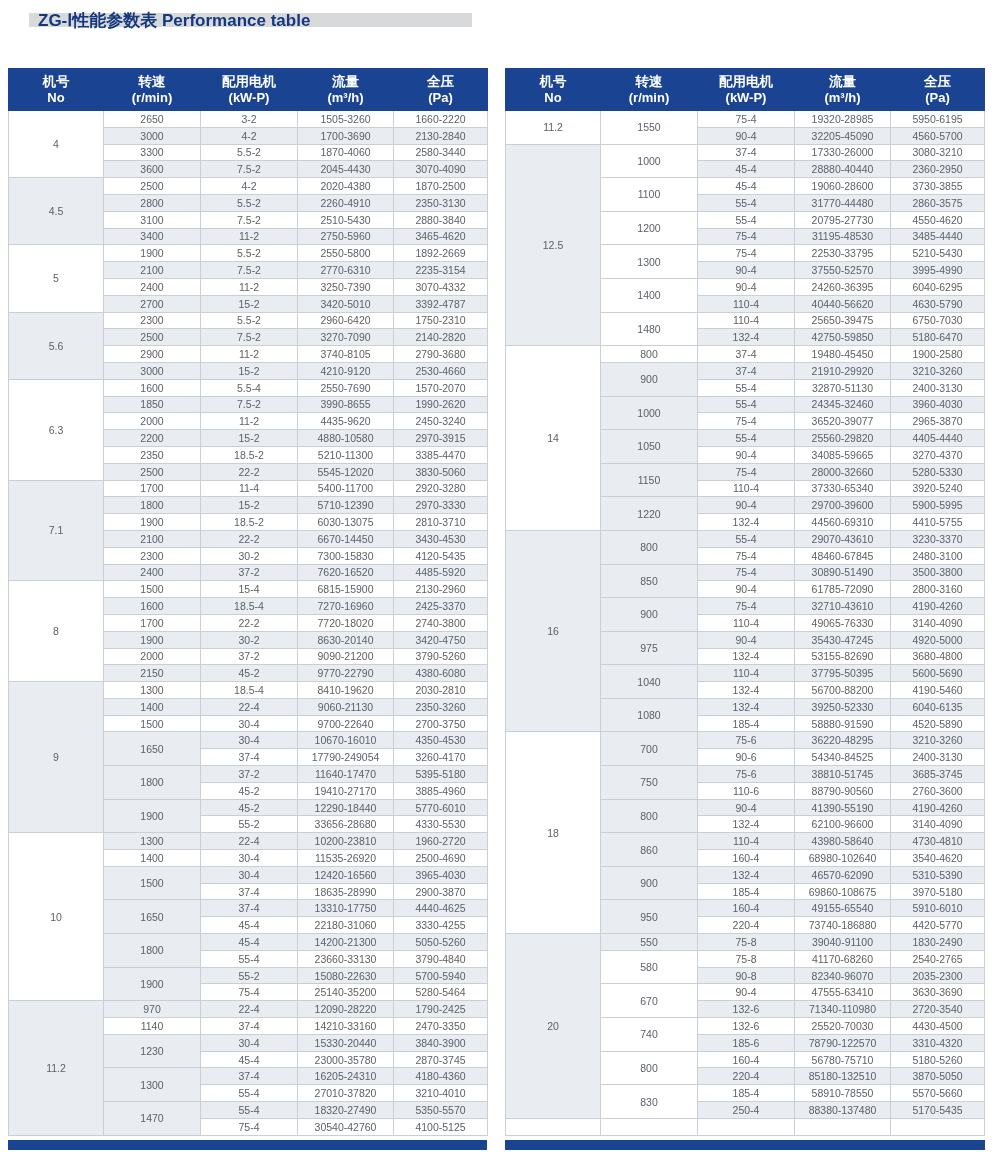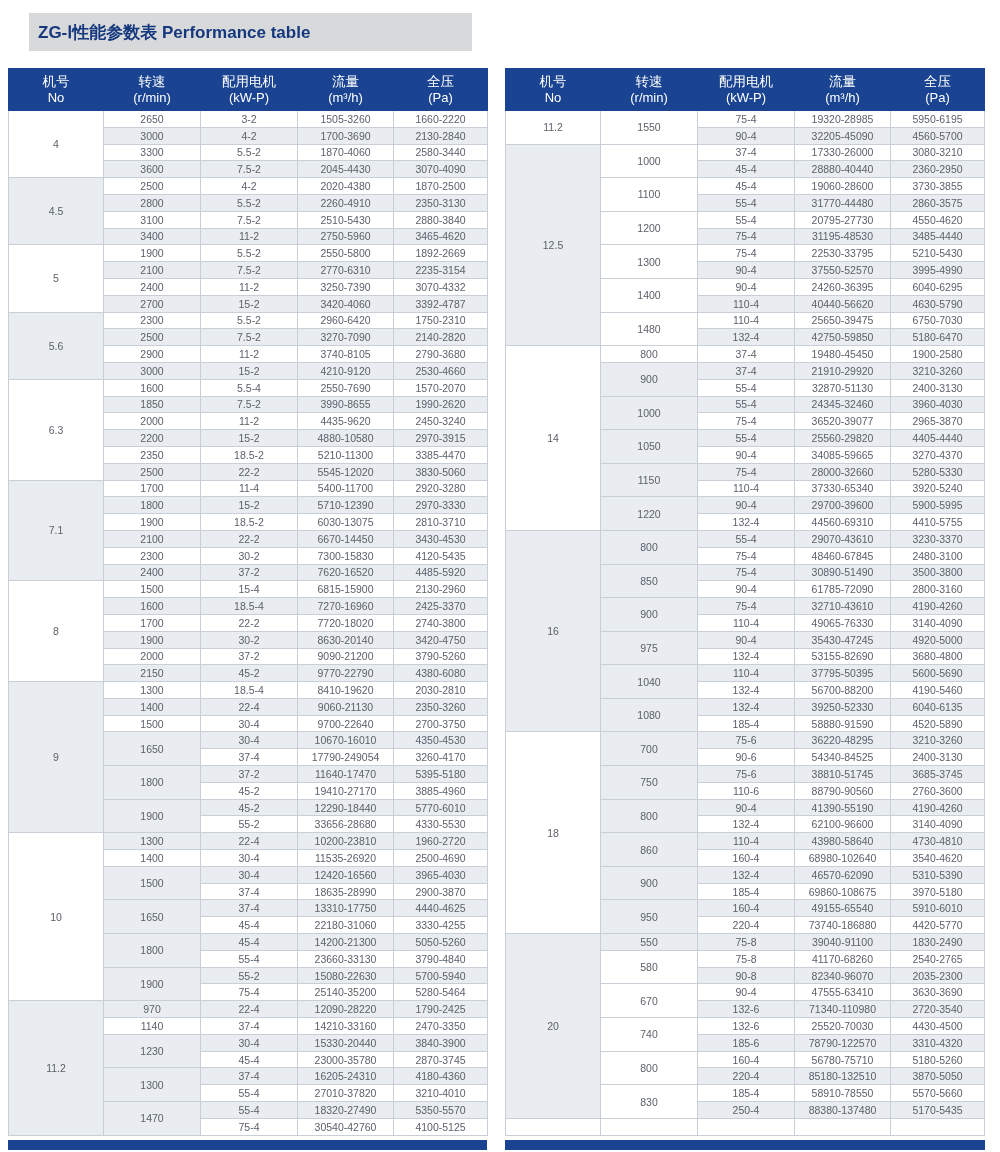--- a/index.html
+++ b/index.html
@@ -2,37 +2,37 @@
 <html><head>
 <meta charset="utf-8">
 <style>
   * { margin:0; padding:0; box-sizing:border-box; }
   html,body { background:#ffffff; }
   body {
     width:1000px; height:1152px; position:relative;
     font-family:"Liberation Sans", sans-serif;
   }
   .title-bar {
-    position:absolute; left:29px; top:13px; width:443px; height:38px;
+    position:absolute; left:29px; top:13px; width:443px; height:14px;
     background:#d8d9da; display:flex; align-items:center;
   }
   .title-bar h1 {
     font-size:17px; font-weight:bold; color:#14377e;
     padding-left:9px; white-space:nowrap;
   }
   table {
     border-collapse:collapse; table-layout:fixed;
     position:absolute; top:68px;
   }
   #tableL { left:8px;  width:479px; }
   #tableR { left:505px; width:480px; }
   thead th {
     background:#1a4492; color:#ffffff; height:42px;
     border:1px solid #1a4492; text-align:center; vertical-align:middle;
-    font-weight:normal; padding:0;
+    font-weight:bold; padding:0;
   }
   thead th .cn  { display:block; font-size:13.5px; line-height:1.3; }
   thead th .sub { display:block; font-size:13px; line-height:1.2; }
   tbody tr { height:16.8px; }
   tbody td {
     border:1px solid #c9cfd7; text-align:center; vertical-align:middle;
     font-size:10.5px; color:#5c6169; padding:0; white-space:nowrap; overflow:hidden;
   }
   td.cw { background:#ffffff; }
   td.cg { background:#e9edf2; }
@@ -147,21 +147,21 @@
       </tr>
       <tr>
         <td rowspan="1" class="cw">2400</td>
         <td class="cw">11-2</td>
         <td class="cw">3250-7390</td>
         <td class="cw">3070-4332</td>
       </tr>
       <tr>
         <td rowspan="1" class="cg">2700</td>
         <td class="cg">15-2</td>
-        <td class="cg">3420-4060</td>
+        <td class="cg">3420-5010</td>
         <td class="cg">3392-4787</td>
       </tr>
       <tr>
         <td rowspan="4" class="cg">5.6</td>
         <td rowspan="1" class="cw">2300</td>
         <td class="cw">5.5-2</td>
         <td class="cw">2960-6420</td>
         <td class="cw">1750-2310</td>
       </tr>
       <tr>

